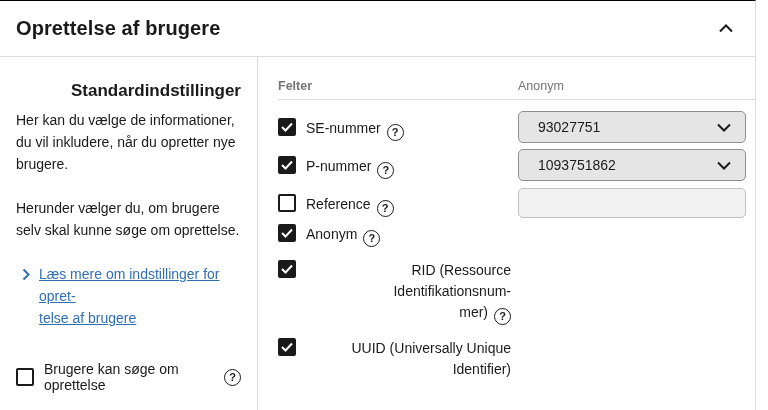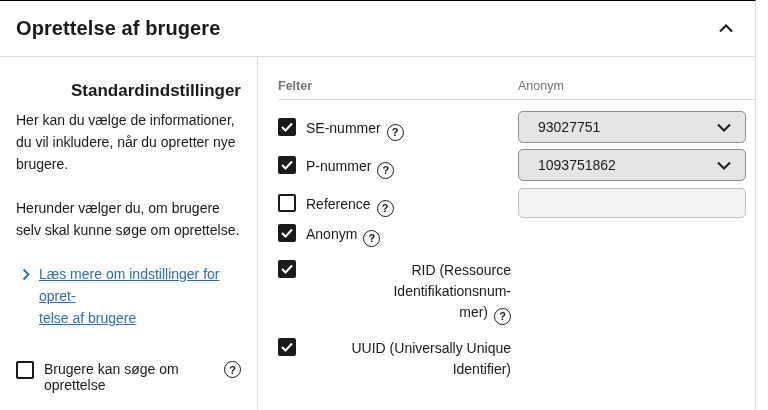--- a/index.html
+++ b/index.html
@@ -18,21 +18,21 @@
   .col-left { width:258px; border-right:1px solid #dcdcdc; padding:24px 16px 0 16px; flex-shrink:0; }
   .col-right { flex:1; padding:22px 0 0 20px; }
 
   
   .left-heading { font-size:17px; font-weight:700; margin-bottom:8px;text-align:right; }
   .left-para { font-size:14px; line-height:22px; margin-bottom:22px; max-width:226px; }
   .read-more { display:flex; gap:9px; margin:4px 0 0 6px; cursor:pointer; text-decoration:none; }
   .read-more .chev { padding-top:4px; flex-shrink:0; }
   .read-more .link-text { font-size:14px; line-height:22px; color:#2f6fb4; text-decoration:underline;
     white-space:pre-line; max-width:200px; }
-  .left-check-row { display:flex; align-items:flex-start; gap:10px; margin-top:32px; }
+  .left-check-row { display:flex; align-items:center; gap:10px; margin-top:32px; }
   .left-check-row .field-label { font-size:14px; }
 
   
   .checkbox { width:18px; height:18px; border:2px solid #1a1a1a; border-radius:2px; background:#fff;
     display:inline-flex; align-items:center; justify-content:center; flex-shrink:0; cursor:pointer; }
   .checkbox.checked { background:#1a1a1a; }
   .checkbox svg { display:none; }
   .checkbox.checked svg { display:block; }
 
   

